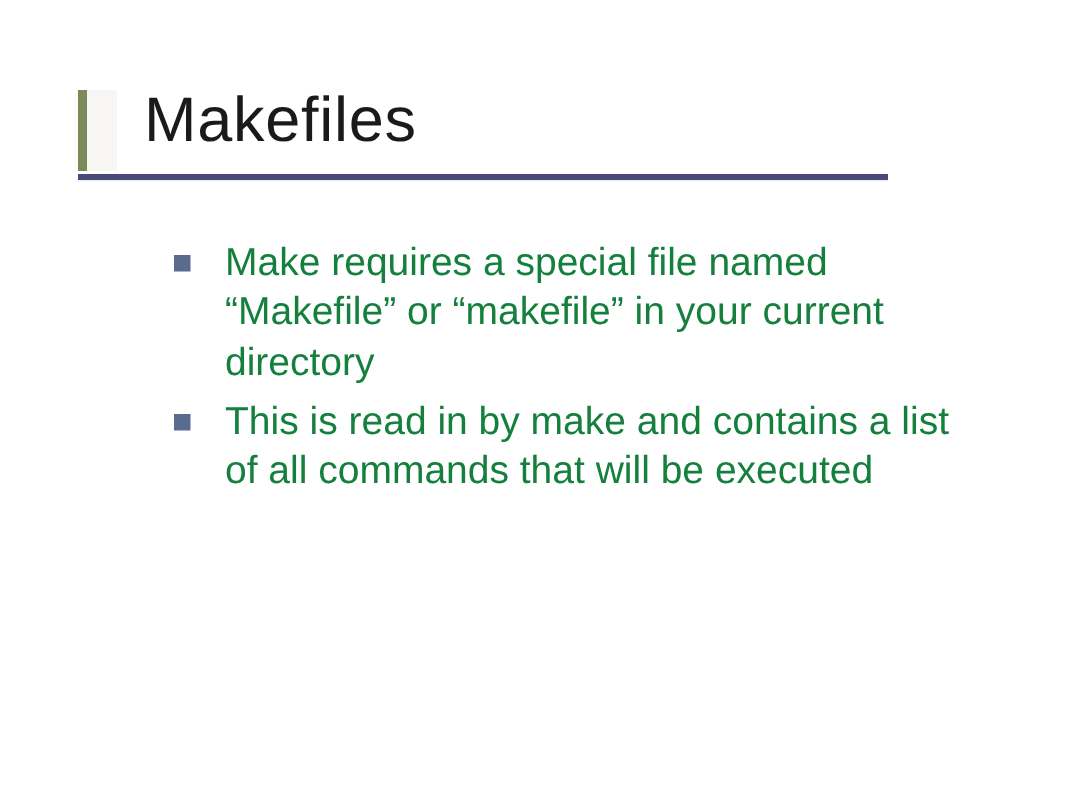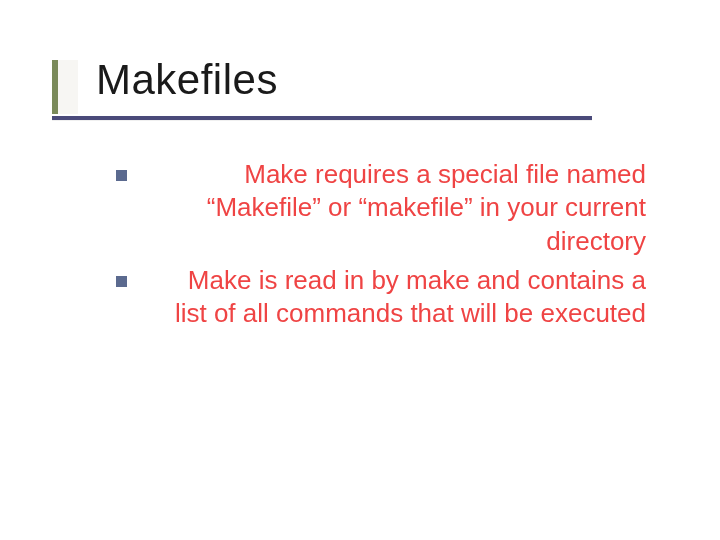--- a/index.html
+++ b/index.html
@@ -59,22 +59,21 @@
     left: 116px;
     top: 158px;
     width: 530px;
   }
   .bullet-item {
     position: relative;
     padding-left: 34px;
     margin-bottom: 6px;
     font-size: 26px;
     line-height: 1.28;
-    color: #ef4444;
-    text-align: right;
+    color: #15803d;
   }
   .bullet-marker {
     position: absolute;
     left: 0;
     top: 12px;
     width: 11px;
     height: 11px;
     background: #5b6a8f; 
   }
 </style>
@@ -91,18 +90,18 @@
 
   <div class="body">
 
     <div class="bullet-item">
       <span class="bullet-marker"></span>
       <span>Make requires a special file named “Makefile” or “makefile” in your current directory</span>
     </div>
 
     <div class="bullet-item">
       <span class="bullet-marker"></span>
-      <span>Make is read in by make and contains a list of all commands that will be executed</span>
+      <span>This is read in by make and contains a list of all commands that will be executed</span>
     </div>
 
   </div>
 
 </div>
 
 </body></html>

